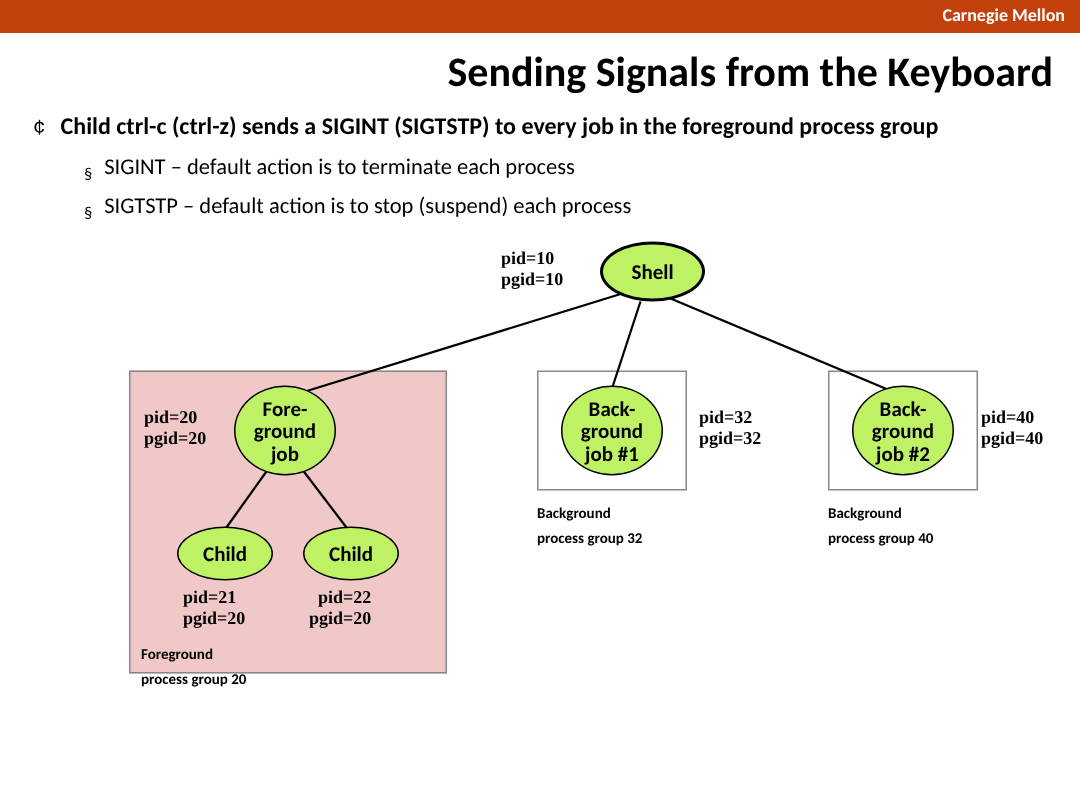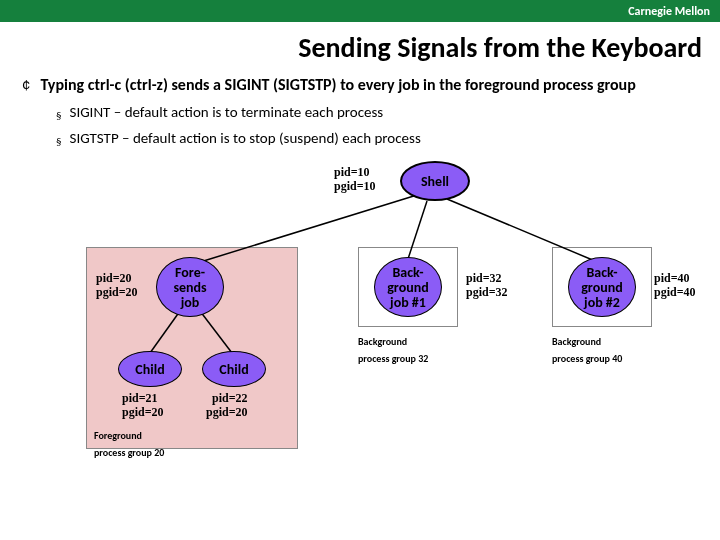--- a/index.html
+++ b/index.html
@@ -1,28 +1,28 @@
 <!DOCTYPE html>
 <html><head>
 <meta charset="utf-8">
 <style>
   * { box-sizing: border-box; margin: 0; padding: 0; }
   body { width: 720px; height: 540px; background: #fff; font-family: Calibri, Arial, sans-serif; position: relative; overflow: hidden; }
-  .topbar { height: 22px; background: #15803d; display: flex; justify-content: flex-end; align-items: center; padding-right: 10px; }
+  .topbar { height: 22px; background: #c2410c; display: flex; justify-content: flex-end; align-items: center; padding-right: 10px; }
   .brand { color: #fff; font-weight: bold; font-size: 12px; }
   .title { font-size: 28px; font-weight: bold; color: #000; padding: 8px 18px 4px 22px; text-align: right; }
   .content { padding: 0 28px 0 22px; }
   .b1 { display: flex; margin: 6px 0 4px 0; }
   .b1 .mark { font-family: "Courier New", monospace; font-size: 14px; line-height: 18px; margin-right: 10px; margin-top:2px; }
   .b1 .txt { font-size: 16px; font-weight: bold; line-height: 20px; }
   .b2 { margin-left: 34px; margin-top: 6px; }
   .b2-item { display: flex; font-size: 15px; line-height: 22px; }
   .b2-item .sq { font-size: 11px; margin-right: 8px; margin-top:4px; }
   .diagram { position: relative; width: 680px; height: 340px; margin-top: 6px; }
-  .oval { position: absolute; border: 1.5px solid #000; border-radius: 50%; background: #8b5cf6; display: flex; align-items: center; justify-content: center; text-align: center; font-weight: bold; font-size: 14px; line-height: 15px; }
+  .oval { position: absolute; border: 1.5px solid #000; border-radius: 50%; background: #bef264; display: flex; align-items: center; justify-content: center; text-align: center; font-weight: bold; font-size: 14px; line-height: 15px; }
   .shell { left: 378px; top: 2px; width: 70px; height: 40px; border-width: 2px; }
   .fg { left: 134px; top: 98px; width: 68px; height: 60px; }
   .bg1 { left: 352px; top: 98px; width: 68px; height: 60px; }
   .bg2 { left: 546px; top: 98px; width: 68px; height: 60px; }
   .child1 { left: 96px; top: 192px; width: 64px; height: 36px; z-index: 2; }
   .child2 { left: 180px; top: 192px; width: 64px; height: 36px; z-index: 2; }
   .mono { position: absolute; font-family: Liberation Serif, serif; font-weight: bold; font-size: 12px; line-height: 14px; white-space: pre; }
   .caption { position: absolute; font-weight: bold; font-size: 10px; line-height: 17px; }
   .box { position: absolute; z-index: 0; }
   svg.lines { position: absolute; left: 0; top: 0; width: 680px; height: 340px; z-index: 1; }
@@ -33,21 +33,21 @@
 
 <div class="topbar">
   <span class="brand">Carnegie Mellon</span>
 </div>
 
 <div class="title">Sending Signals from the Keyboard</div>
 
 <div class="content">
   <div class="b1">
     <span class="mark">¢</span>
-    <span class="txt">Typing ctrl-c (ctrl-z) sends a SIGINT (SIGTSTP) to every job in the foreground process group</span>
+    <span class="txt">Child ctrl-c (ctrl-z) sends a SIGINT (SIGTSTP) to every job in the foreground process group</span>
   </div>
   <div class="b2">
     <div class="b2-item">
       <span class="sq">§</span>
       <span>SIGINT – default action is to terminate each process</span>
     </div>
     <div class="b2-item">
       <span class="sq">§</span>
       <span>SIGTSTP – default action is to stop (suspend) each process</span>
     </div>
@@ -70,21 +70,21 @@
     <div class="mono" style="left:312px; top:6px;">pid=10
 pgid=10</div>
     <div class="oval shell">
         <span>Shell</span>
       </div>
 
     <div class="mono" style="left:74px; top:112px;">pid=20
 pgid=20</div>
     <div class="oval fg">
         <span style="white-space:pre;">Fore-
-sends
+ground
 job</span>
       </div>
 
     <div class="mono" style="left:444px; top:112px;">pid=32
 pgid=32</div>
     <div class="oval bg1">
         <span style="white-space:pre;">Back-
 ground
 job #1</span>
       </div>

